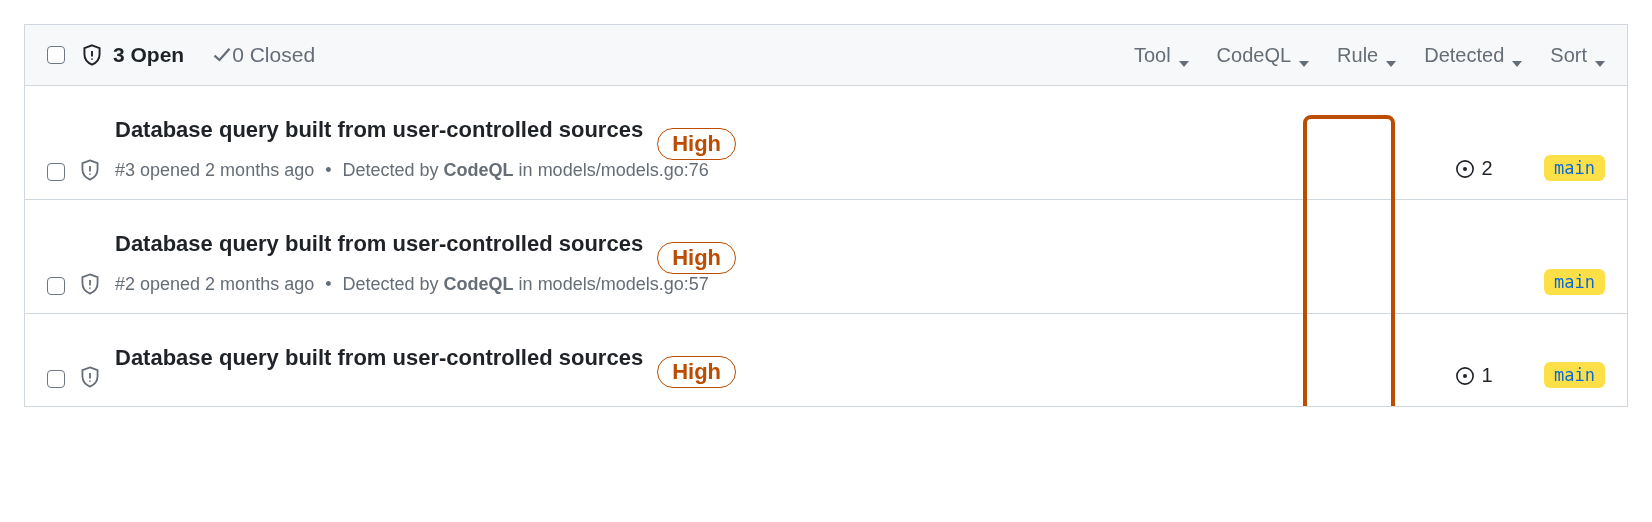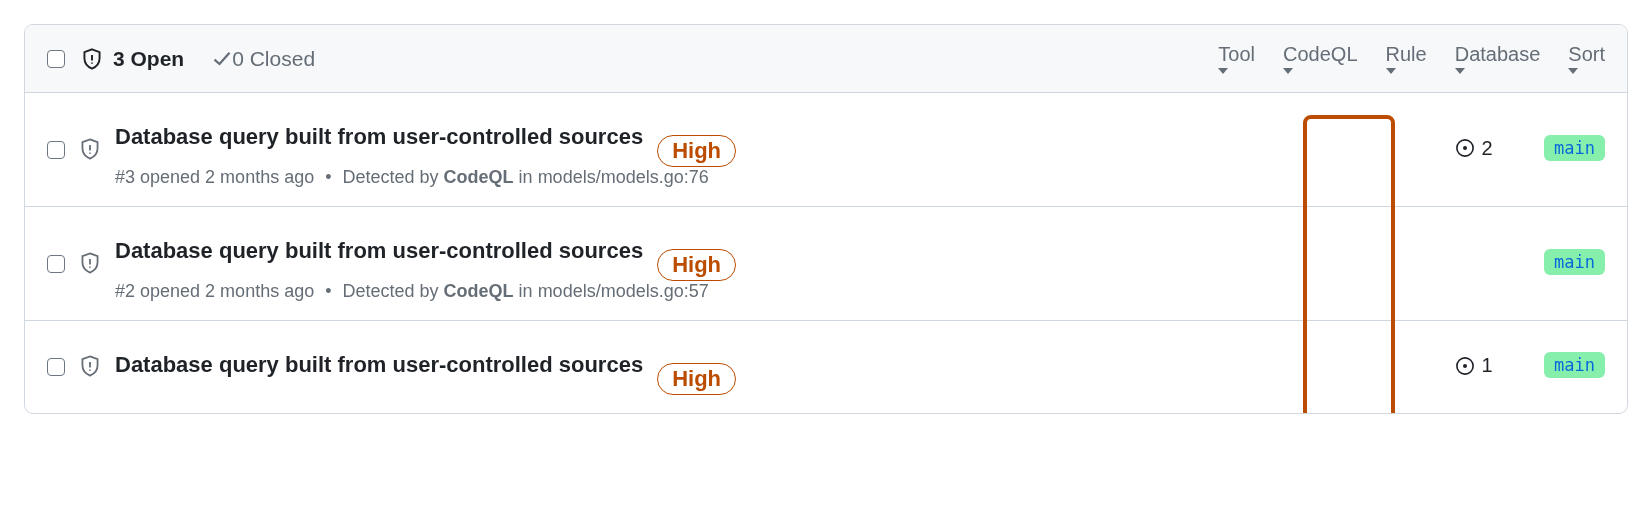--- a/index.html
+++ b/index.html
@@ -5,21 +5,21 @@
   * { box-sizing: border-box; }
   body {
     margin: 0;
     padding: 24px;
     font-family: -apple-system, BlinkMacSystemFont, "Segoe UI", Helvetica, Arial, sans-serif;
     background: #ffffff;
     color: #1f2328;
   }
   .panel {
     border: 1px solid #d0d7de;
-    border-radius: 9px;
+    border-radius: 0;
     overflow: hidden;
   }
   .header {
     display: flex;
     align-items: center;
     padding: 18px 22px;
     background: #f6f8fa;
     border-bottom: 1px solid #d0d7de;
     gap: 8px;
   }
@@ -47,37 +47,36 @@
     color: #656d76;
     margin-left: 20px;
   }
   .spacer { flex: 1; }
   .filters {
     display: flex;
     gap: 28px;
   }
   .filter {
     display: flex;
-    align-items: flex-start;
-    gap: 0;
+    align-items: flex-end;
+    gap: 8px;
     font-size: 20px;
     color: #656d76;
     cursor: pointer;
-    flex-direction: column;
   }
   .caret {
     width: 0; height: 0;
     border-left: 5px solid transparent;
     border-right: 5px solid transparent;
     border-top: 6px solid #656d76;
     margin-top: 2px;
   }
   .row {
     display: flex;
-    align-items: center;
+    align-items: flex-end;
     padding: 14px 22px 18px 22px;
     border-bottom: 1px solid #d0d7de;
     position: relative;
   }
   .row:last-child { border-bottom: none; }
   .row .checkbox { margin-top: 4px; }
   .row-icon { margin-left: 14px; margin-top: 2px; color: #656d76; flex-shrink:0; }
   .row-main { margin-left: 14px; flex: 1; min-width: 0; }
   .title-line { display:flex; align-items:center; gap:14px; flex-wrap:wrap; }
   .title {
@@ -110,21 +109,21 @@
     display:flex;
     align-items:center;
     gap:6px;
     font-size: 20px;
     color: #1f2328;
     width: 60px;
     justify-content:center;
     padding-top:2px;
   }
   .branch-badge {
-    background: #86efac;
+    background: #fde047;
     color: #0969da;
     font-family: ui-monospace, SFMono-Regular, Menlo, monospace;
     font-size: 17px;
     padding: 3px 10px;
     border-radius: 6px;
   }
   .highlight-box {
     position:absolute;
     border: 4px solid #bc4c00;
     border-radius: 8px;
@@ -165,21 +164,21 @@
       </div>
       <div class="filter">
         <span>CodeQL</span>
         <span class="caret"></span>
       </div>
       <div class="filter">
         <span>Rule</span>
         <span class="caret"></span>
       </div>
       <div class="filter">
-        <span>Database</span>
+        <span>Detected</span>
         <span class="caret"></span>
       </div>
       <div class="filter">
         <span>Sort</span>
         <span class="caret"></span>
       </div>
     </div>
   </div>
 
   <div>

